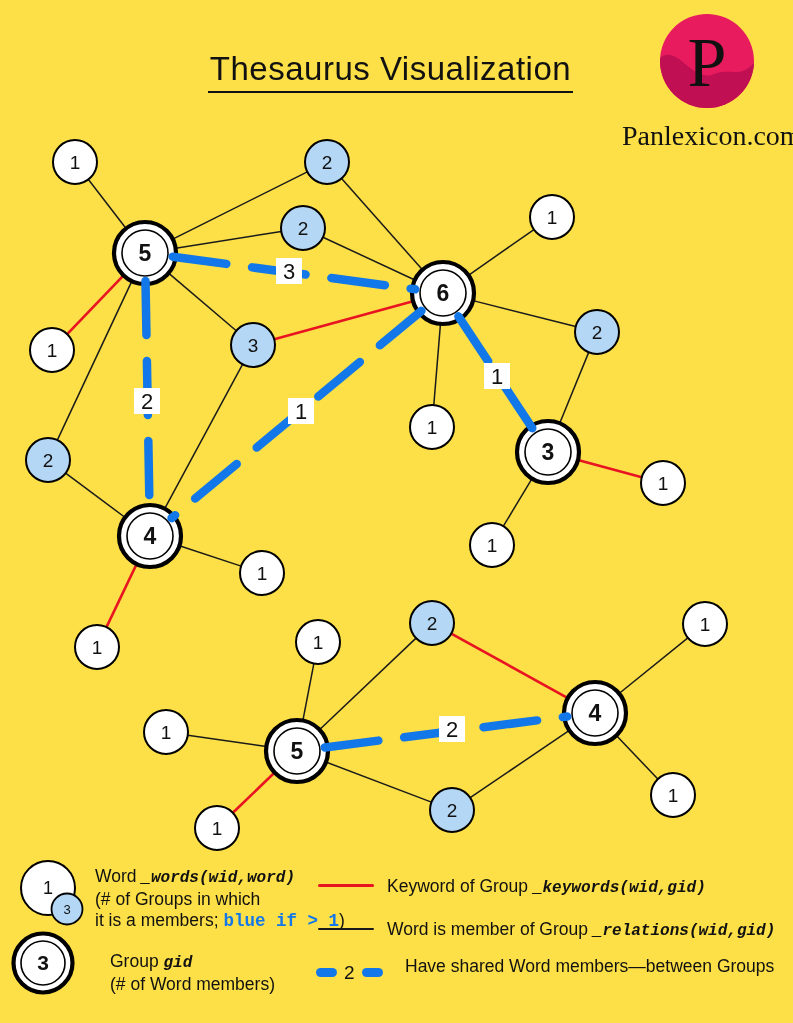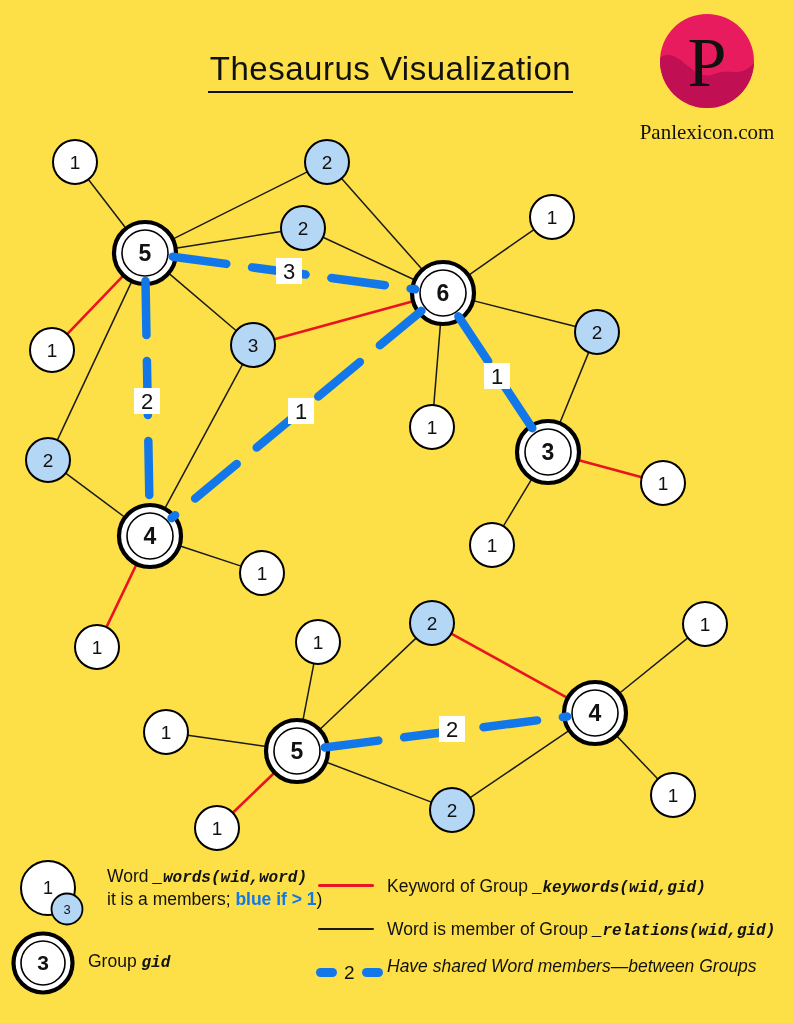--- a/index.html
+++ b/index.html
@@ -2,34 +2,34 @@
 <html><head>
 <meta charset="utf-8">
 <style>
   html,body{margin:0;padding:0;background:#fff;}
   .page{position:relative;width:793px;height:1023px;background:#fde047;overflow:hidden;
         font-family:"Liberation Sans",sans-serif;color:#111;}
   .title-wrap{position:absolute;left:0;top:50px;width:100%;text-align:center;}
   .title{display:inline-block;font-size:33px;font-weight:400;letter-spacing:.5px;
          border-bottom:2px solid #111;padding:0 2px 3px 2px;margin-left:-12px;}
   .logo{position:absolute;left:622px;top:10px;width:170px;text-align:center;}
-  .logo-site{font-family:"Liberation Serif",serif;font-size:21px;color:#111;margin-top:2px;}
+  .logo-site{font-family:"Liberation Serif",serif;font-size:28px;color:#111;margin-top:2px;}
   #graph{position:absolute;left:0;top:0;}
   .e-member{stroke-width:1.5;fill:none;}
   .e-keyword{stroke-width:2.6;fill:none;}
   .e-shared{stroke-width:8.5;stroke-dasharray:54 26;stroke-linecap:round;fill:none;}
   .w-label{font-size:19px;}
   .g-label{font-size:23px;font-weight:bold;}
   .edge-label{font-size:22px;}
   svg text{font-family:"Liberation Sans",sans-serif;fill:#111;}
   
   .legend *{line-height:21px;}
   .leg-abs{position:absolute;font-size:17.5px;}
   .mono{font-family:"Liberation Mono",monospace;font-style:italic;font-weight:600;font-size:16px;}
-  .blue-bold{font-weight:bold;}
+  .blue-bold{font-weight:bold;font-family:Liberation Mono, monospace;}
   .line-sample{position:absolute;border-radius:2px;}
   .shared-sample{position:absolute;display:flex;align-items:center;gap:7px;}
   .dash{width:21px;height:8.5px;border-radius:4.5px;}
   .shared-sample .num{font-size:19px;color:#111;}
 </style>
 </head>
 <body>
 
 <div class="page">
 
@@ -222,47 +222,49 @@
     </svg>
 
   <div class="legend">
 
     <svg class="leg-abs" style="left:14px;top:856px;" width="78" height="74">
       <circle cx="34" cy="32" r="27" fill="#fff" stroke="#000" stroke-width="2"></circle>
       <text x="34" y="38" text-anchor="middle" style="font-size:18px;">1</text>
       <circle id="leg-small-circle" cx="53" cy="53" r="15.5" stroke="#000" stroke-width="1.8" fill="#b4d7f5"></circle>
       <text x="53" y="58" text-anchor="middle" style="font-size:13px;">3</text>
     </svg>
-    <div class="leg-abs" style="left:107px;top:866px;">
+    <div class="leg-abs" style="left:95px;top:866px;">
       <div><span>Word </span><span class="mono">_words(wid,word)</span></div>
+      <div>(# of Groups in which</div>
       <div><span>it is a members; </span><span class="blue-bold" id="leg-blue-text" style="color: rgb(18, 120, 233);">blue if &gt; 1</span><span>)</span></div>
     </div>
 
     <svg class="leg-abs" style="left:10px;top:930px;" width="70" height="68">
       <circle cx="33" cy="33" r="29.5" fill="#fff" stroke="#000" stroke-width="4.2"></circle>
       <circle cx="33" cy="33" r="22" fill="none" stroke="#000" stroke-width="1.6"></circle>
       <text x="33" y="40" text-anchor="middle" style="font-size:21px;font-weight:bold;">3</text>
     </svg>
-    <div class="leg-abs" style="left:88px;top:951px;">
+    <div class="leg-abs" style="left:110px;top:951px;">
       <div><span>Group </span><span class="mono">gid</span></div>
+      <div>(# of Word members)</div>
     </div>
 
     <div class="line-sample" id="leg-red" style="left: 318px; top: 884px; width: 56px; height: 3px; background: rgb(233, 20, 33);"></div>
     <div class="leg-abs" style="left:387px;top:876px;text-align:center;">
       <span>Keyword of Group </span><span class="mono">_keywords(wid,gid)</span>
     </div>
 
     <div class="line-sample" id="leg-black" style="left: 318px; top: 928px; width: 56px; height: 2px; background: rgb(26, 26, 26);"></div>
     <div class="leg-abs" style="left:387px;top:919px;text-align:right;">
       <span>Word is member of Group </span><span class="mono">_relations(wid,gid)</span>
     </div>
 
     <div class="shared-sample" style="left:316px;top:962px;">
       <span class="dash" style="background: rgb(18, 120, 233);"></span>
       <span class="num">2</span>
       <span class="dash" style="background: rgb(18, 120, 233);"></span>
     </div>
-    <div class="leg-abs" style="left:387px;top:956px;font-style:italic;">
+    <div class="leg-abs" style="left:405px;top:956px;">
       <div>Have shared Word members—between Groups</div>
     </div>
 
   </div>
 </div>
 
 </body></html>

